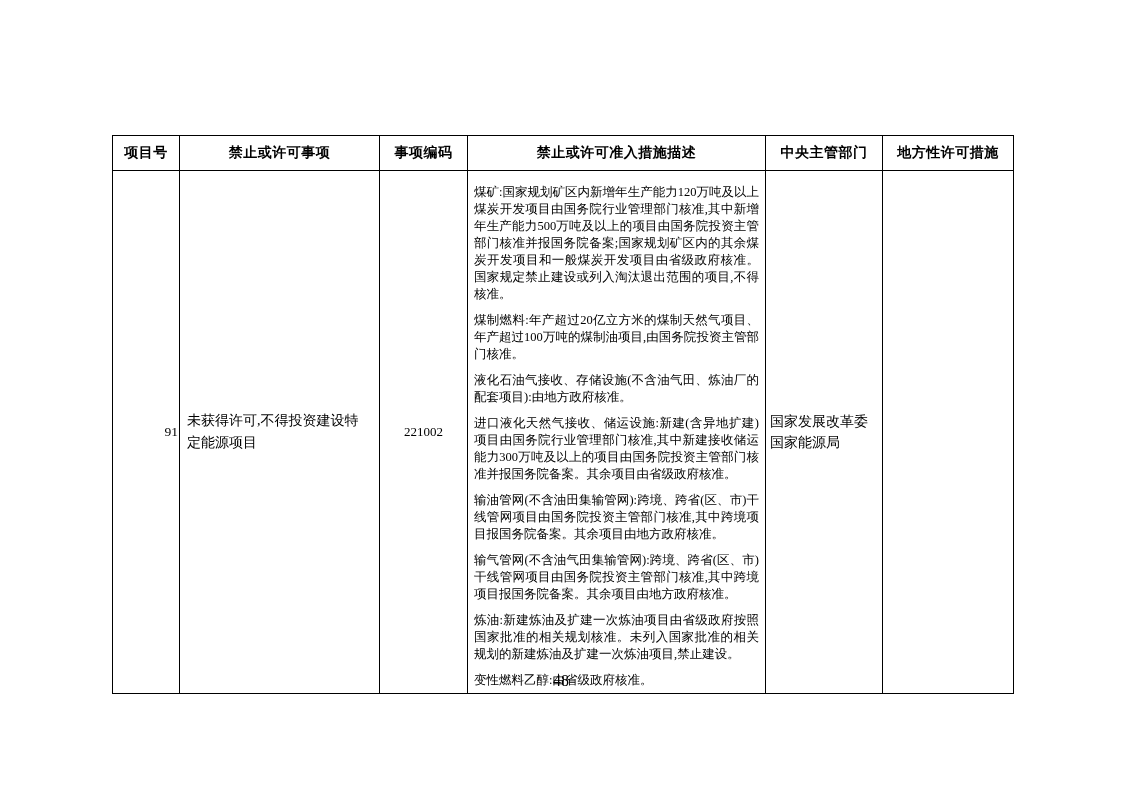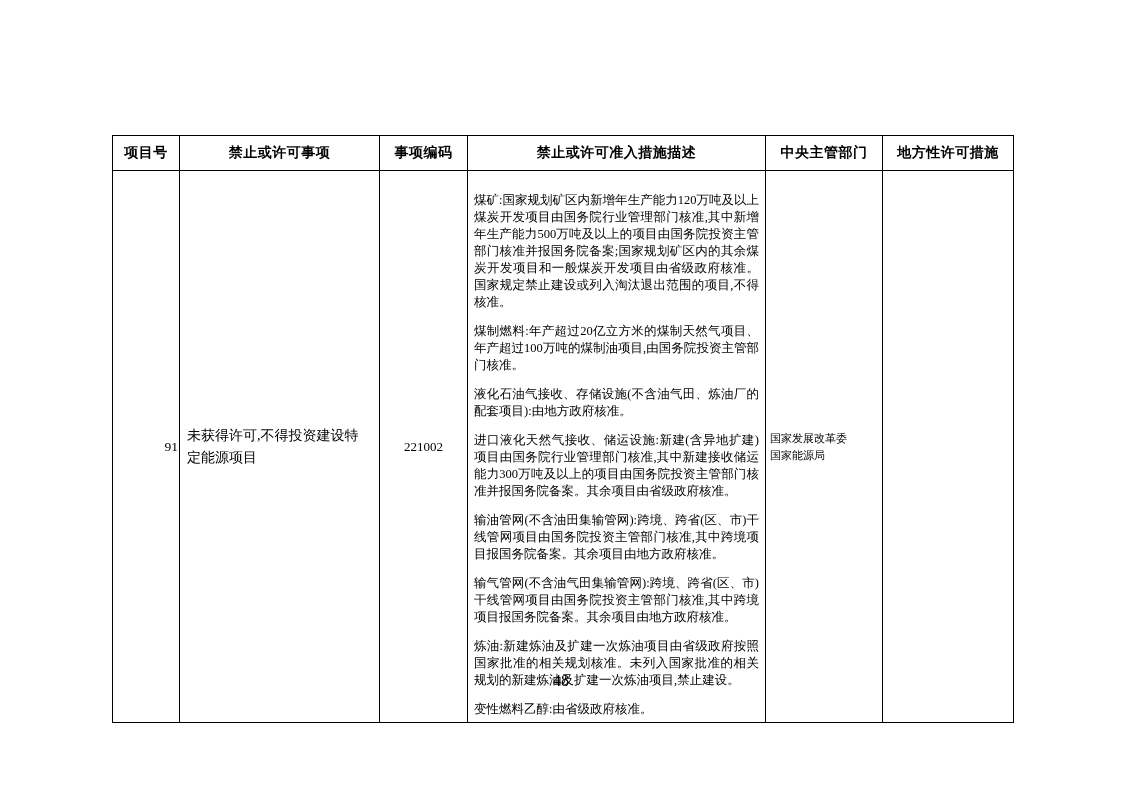--- a/index.html
+++ b/index.html
@@ -62,29 +62,29 @@
     margin-top: 12px;
   }
   td.c-desc {
     vertical-align: top;
     padding: 9px 6px 4px 6px;
     font-size: 12.5px;
     line-height: 17px;
     text-align: left;
   }
   td.c-desc p {
-    margin: 12px 0 9px 0;
+    margin: 4px 0 9px 0;
     text-align: justify;
   }
   td.c-desc p:last-child {
     margin-bottom: 0;
   }
   td.c-central {
     vertical-align: middle;
-    font-size: 11px;
+    font-size: 14px;
     padding: 2px 4px;
     line-height: 1.5;
     text-align: left;
   }
   td.c-local {
     vertical-align: middle;
   }
   .page-number {
     position: absolute;
     top: 672px;

